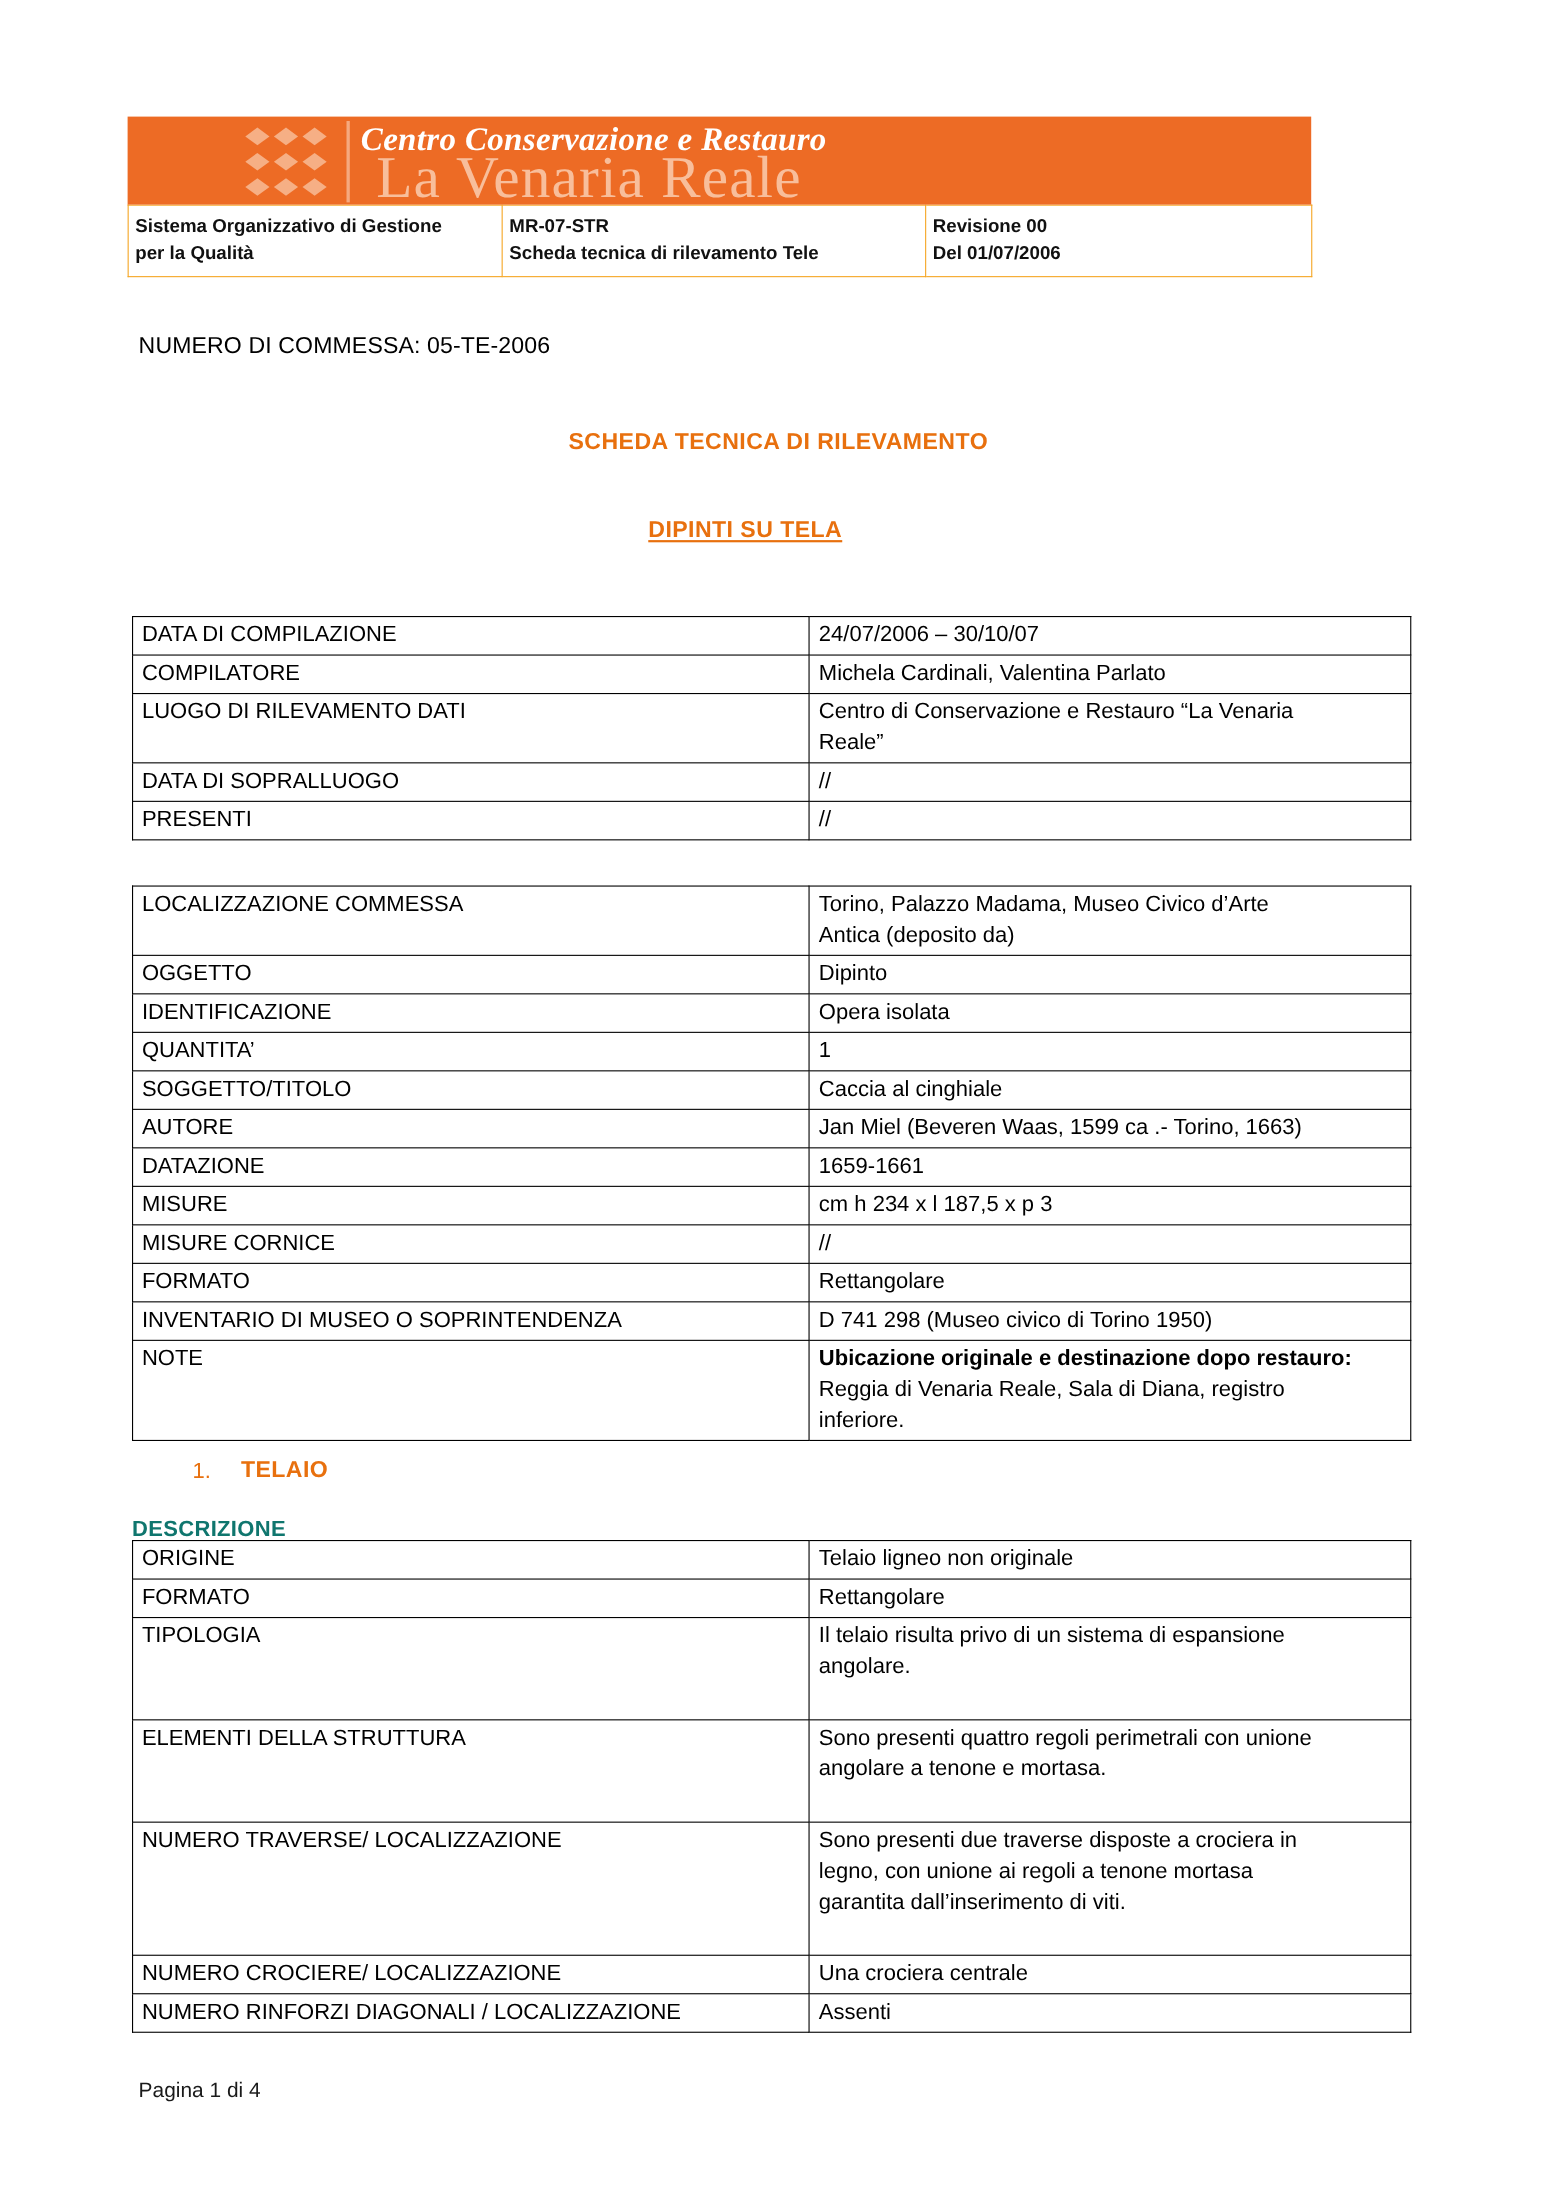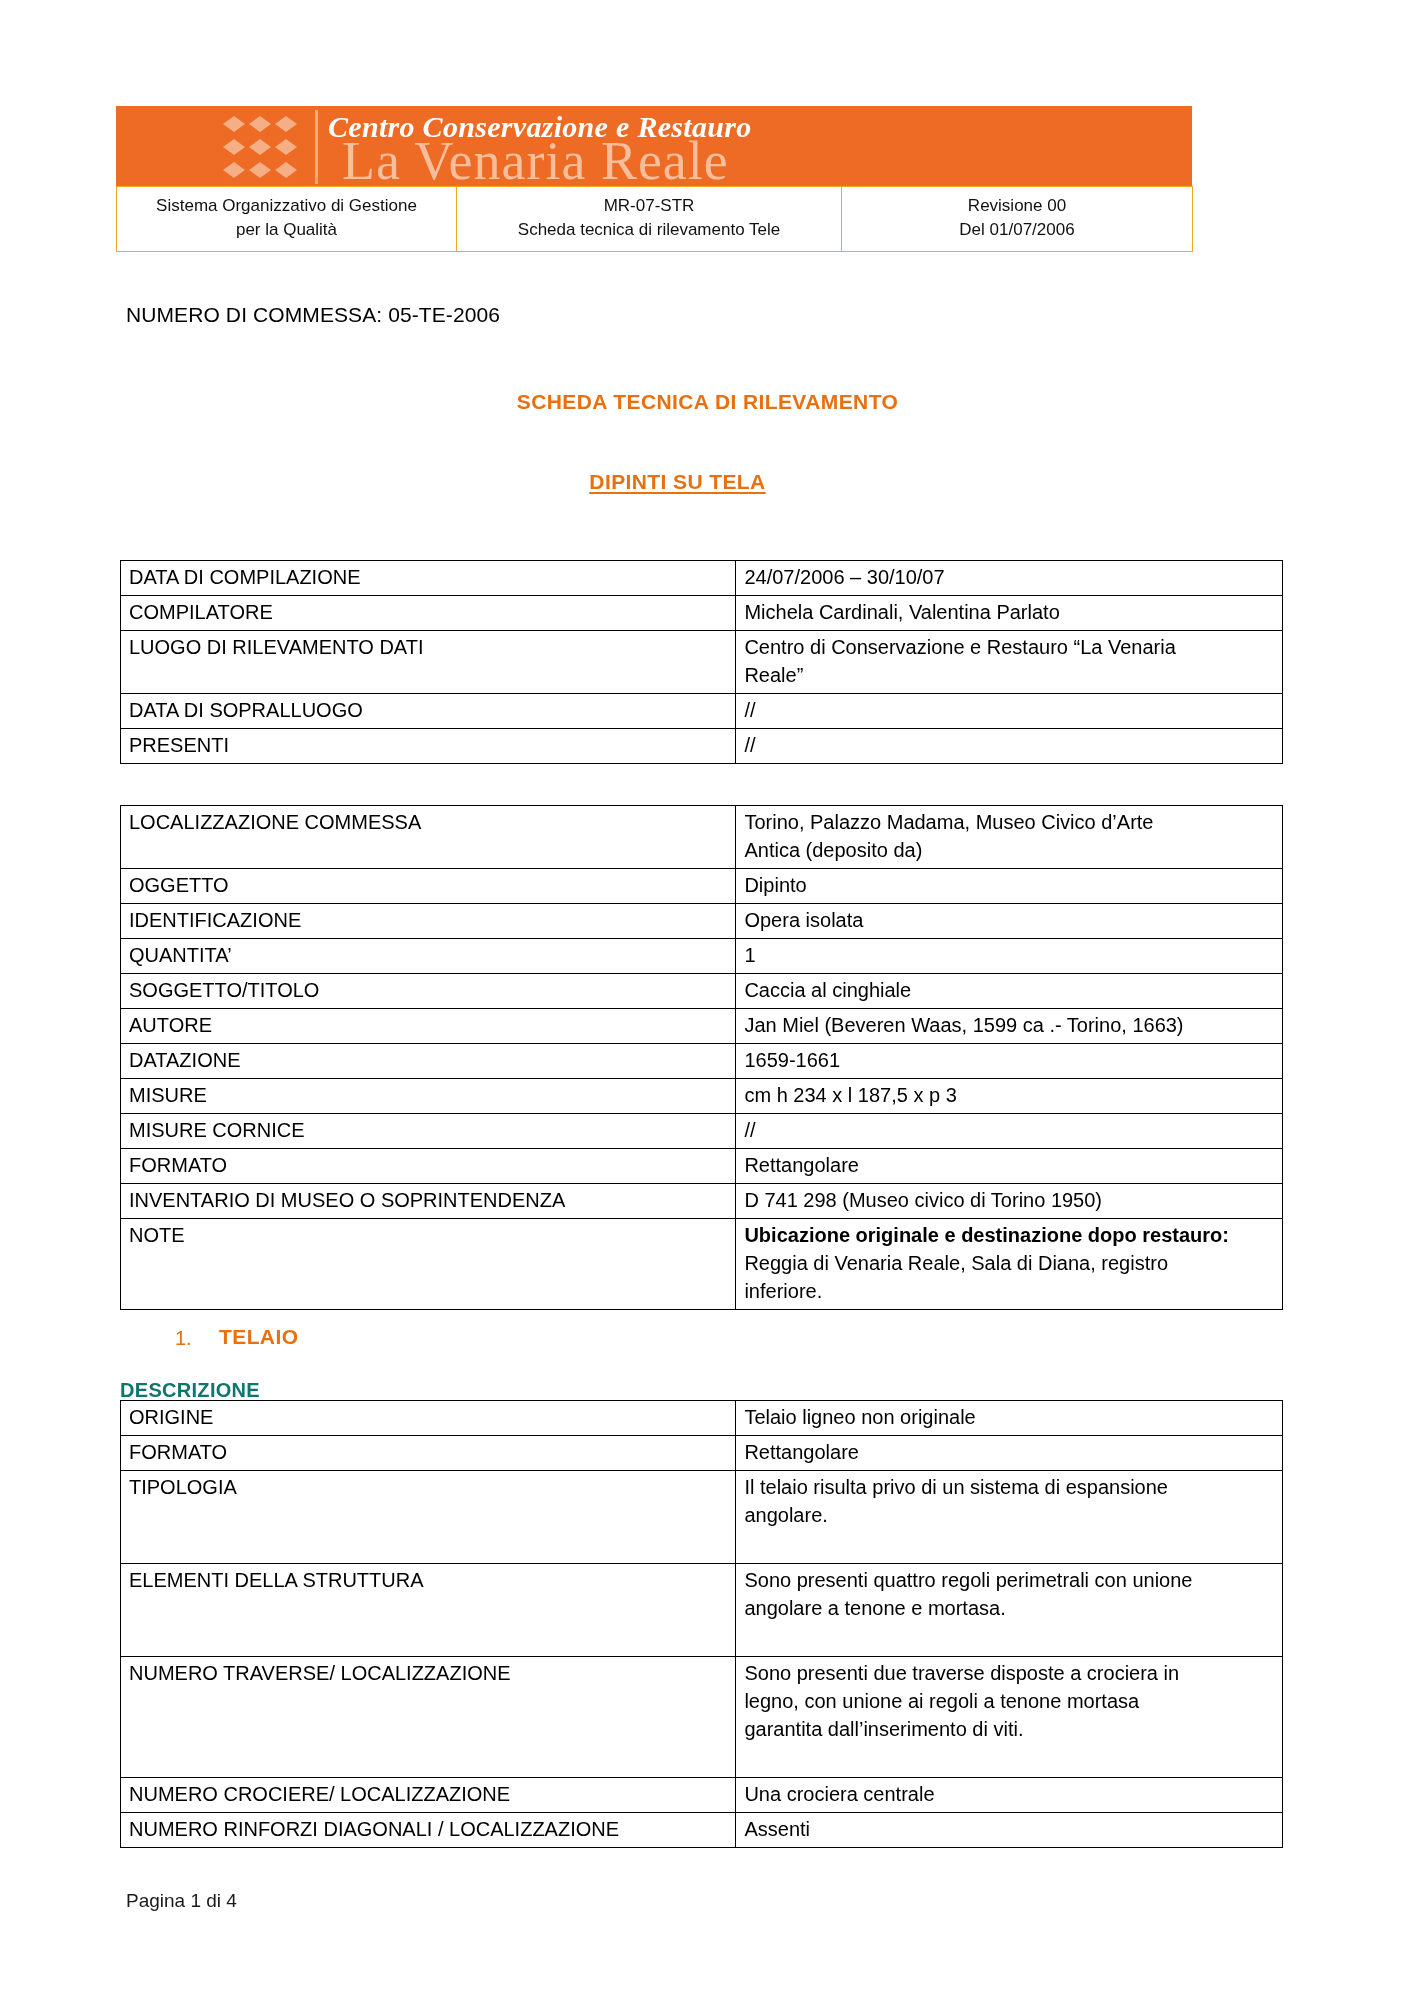--- a/index.html
+++ b/index.html
@@ -84,26 +84,26 @@
   }
 
   
   table.hdr {
     border-collapse: collapse;
     width: 1076px;
     table-layout: fixed;
   }
   table.hdr td {
     border: 1.5px solid #F5A623;
-    text-align: center;
     vertical-align: middle;
     font-size: 17px;
     line-height: 24px;
     padding: 7px 6px 9px 6px;
     color: #111;
+    font-weight: bold;
   }
   .hdr-c1 { width: 340px; }
   .hdr-c2 { width: 385px; }
   .hdr-c3 { width: 351px; }
 
   
   .commessa {
     position: absolute;
     left: 126px;
     top: 303px;

